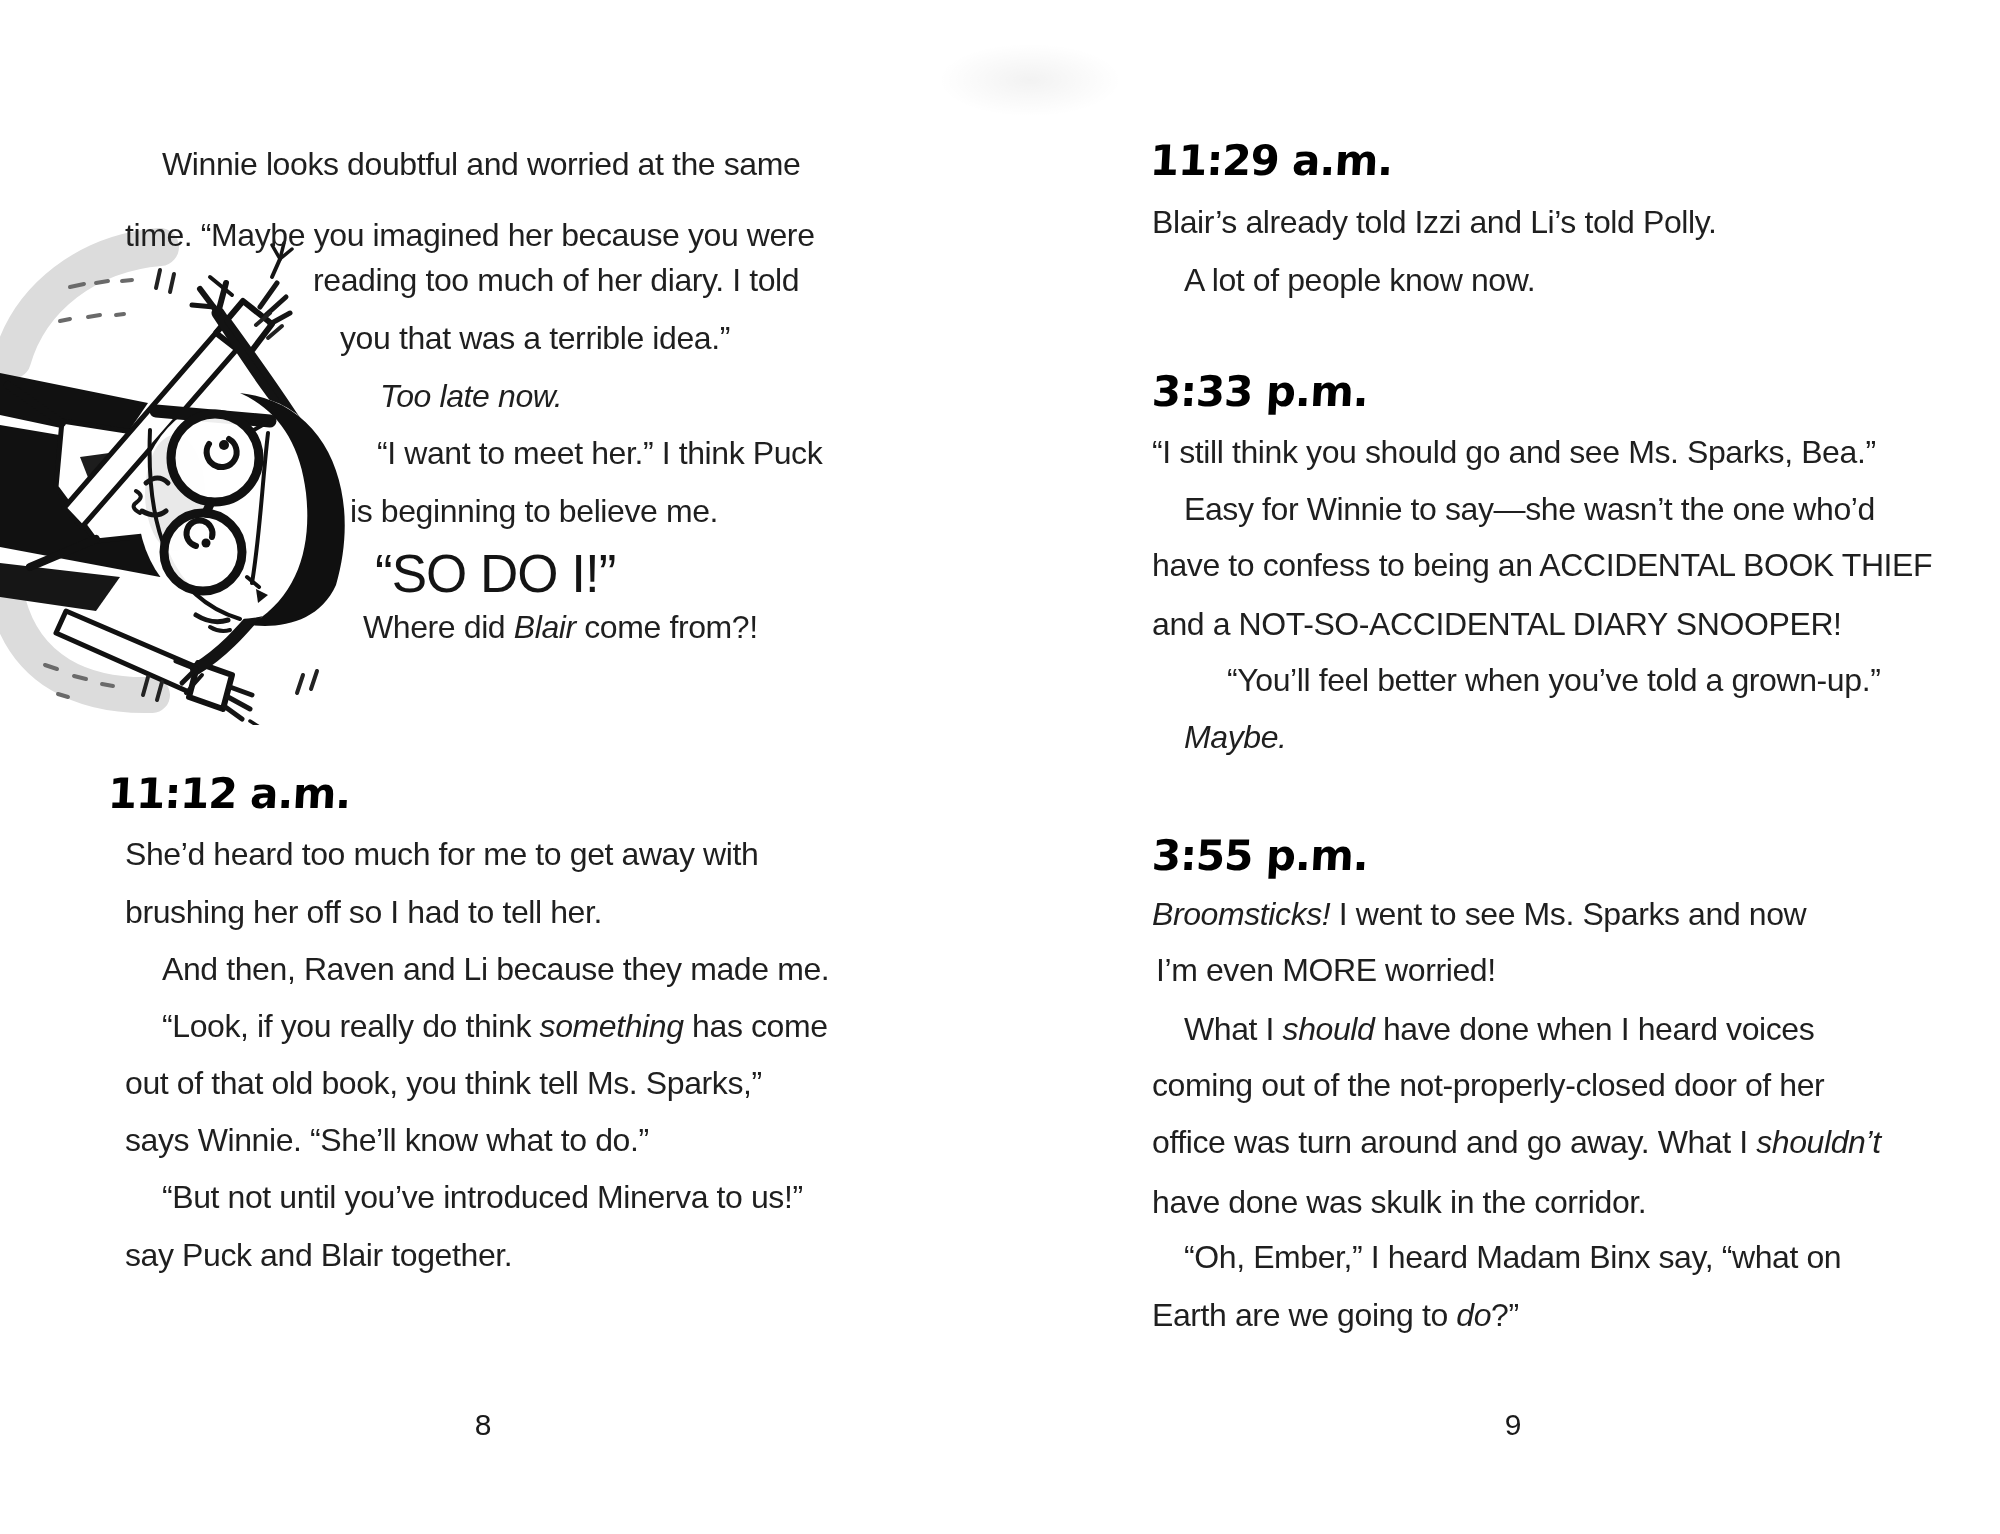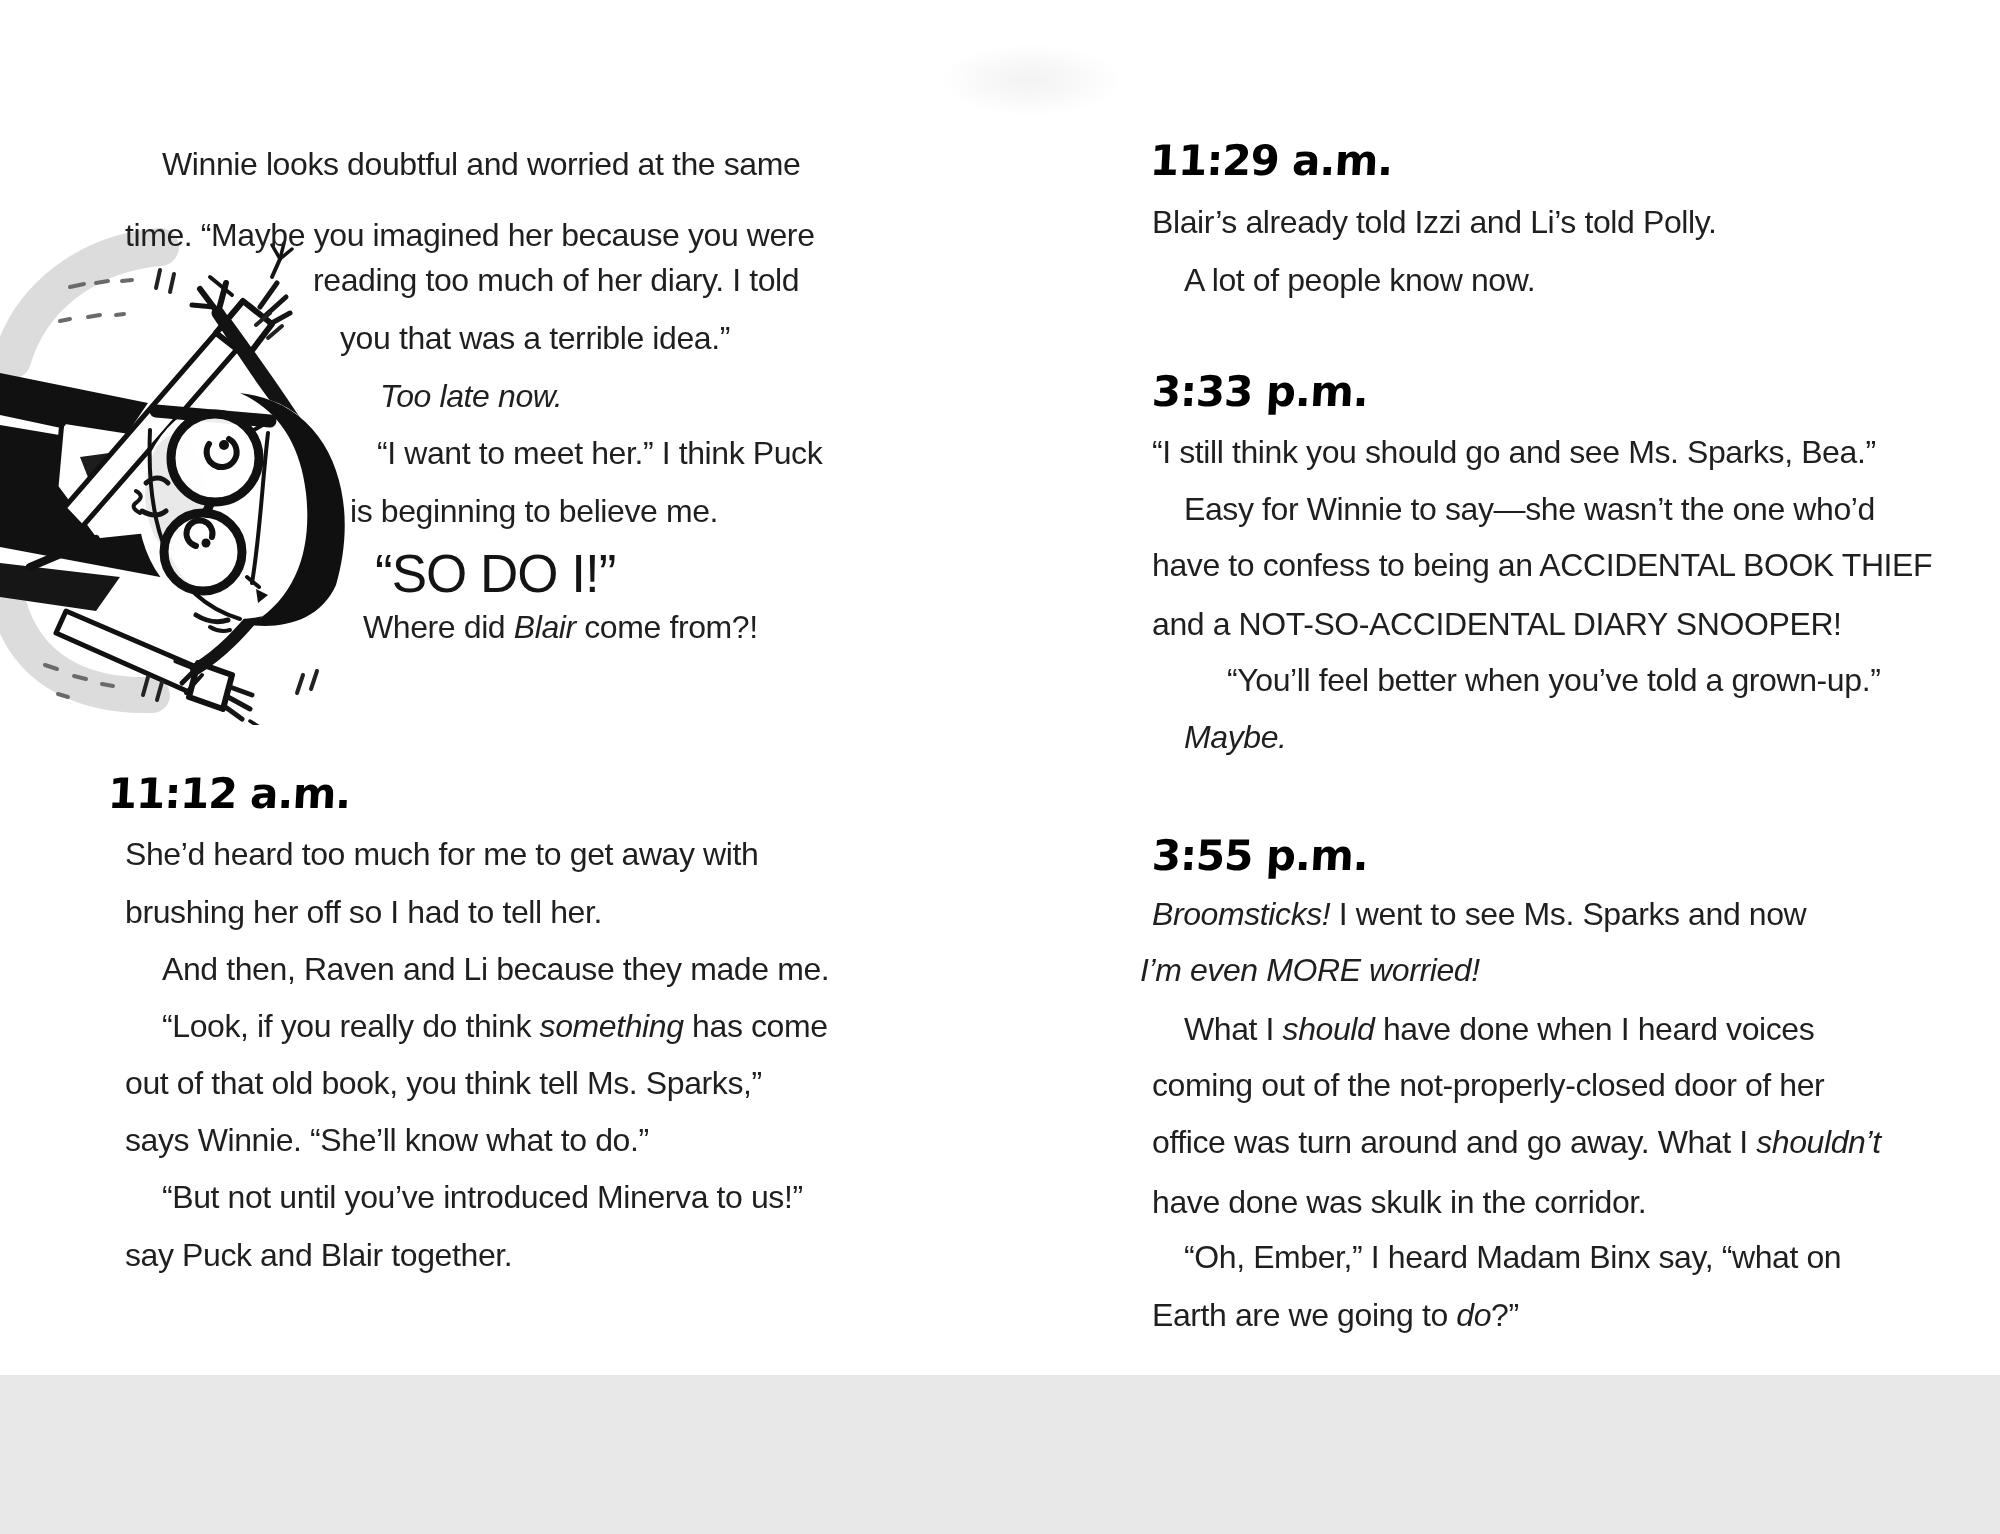--- a/index.html
+++ b/index.html
@@ -1,18 +1,18 @@
 <!DOCTYPE html>
 <html><head>
 <meta charset="utf-8">
 <style>
   html,body{margin:0;padding:0;background:#e8e8e8;}
   .spread{
     position:relative;
-    width:2000px;height:1375px;
+    width:2000px;height:1534px;
     background:#ffffff;
     overflow:hidden;
     font-family:"Liberation Sans",sans-serif;
   }
   .page{position:absolute;top:0;height:100%;width:1000px;}
   .page-left{left:0;}
   .page-right{left:1000px;}
   .gutter-shade{
     position:absolute;left:930px;top:40px;width:200px;height:80px;
     background:radial-gradient(ellipse at center, rgba(0,0,0,0.05), rgba(0,0,0,0) 65%);
@@ -196,21 +196,21 @@
         <div class="line" style="left: 184px; top: 261px;"><span>A lot of people know now.</span></div>
         <div class="line heading" style="left: 152px; top: 367px;"><span>3:33 p.m.</span></div>
         <div class="line" style="left: 152px; top: 433px;"><span>“I still think you should go and see Ms. Sparks, Bea.”</span></div>
         <div class="line" style="left: 184px; top: 490px;"><span>Easy for Winnie to say—she wasn’t the one who’d</span></div>
         <div class="line" style="left: 152px; top: 546px;"><span>have to confess to being an ACCIDENTAL BOOK THIEF</span></div>
         <div class="line" style="left: 152px; top: 605px;"><span>and a NOT-SO-ACCIDENTAL DIARY SNOOPER!</span></div>
         <div class="line" style="left: 184px; top: 661px; margin-left: 43px;"><span>“You’ll feel better when you’ve told a grown-up.”</span></div>
         <div class="line" style="left: 184px; top: 718px; text-align: center;"><span class="i">Maybe.</span></div>
         <div class="line heading" style="left: 152px; top: 831px;"><span>3:55 p.m.</span></div>
         <div class="line" style="left: 152px; top: 895px;"><span class="i">Broomsticks!</span><span> I went to see Ms. Sparks and now</span></div>
-        <div class="line" style="left: 140px; top: 951px; font-style: italic;"><span>I’m even MORE worried!</span></div>
+        <div class="line" style="left: 156px; top: 951px;"><span>I’m even MORE worried!</span></div>
         <div class="line" style="left: 184px; top: 1010px;"><span>What I </span><span class="i">should</span><span> have done when I heard voices</span></div>
         <div class="line" style="left: 152px; top: 1066px;"><span>coming out of the not-properly-closed door of her</span></div>
         <div class="line" style="left: 152px; top: 1123px;"><span>office was turn around and go away. What I </span><span class="i">shouldn’t</span></div>
         <div class="line" style="left: 152px; top: 1183px;"><span>have done was skulk in the corridor.</span></div>
         <div class="line" style="left: 184px; top: 1238px;"><span>“Oh, Ember,” I heard Madam Binx say, “what on</span></div>
         <div class="line" style="left: 152px; top: 1296px;"><span>Earth are we going to </span><span class="i">do</span><span>?”</span></div>
       </div>
     <div class="pagenum" id="right-pagenum" style="left: 513px; top: 1408px;">9</div>
   </div>
 

